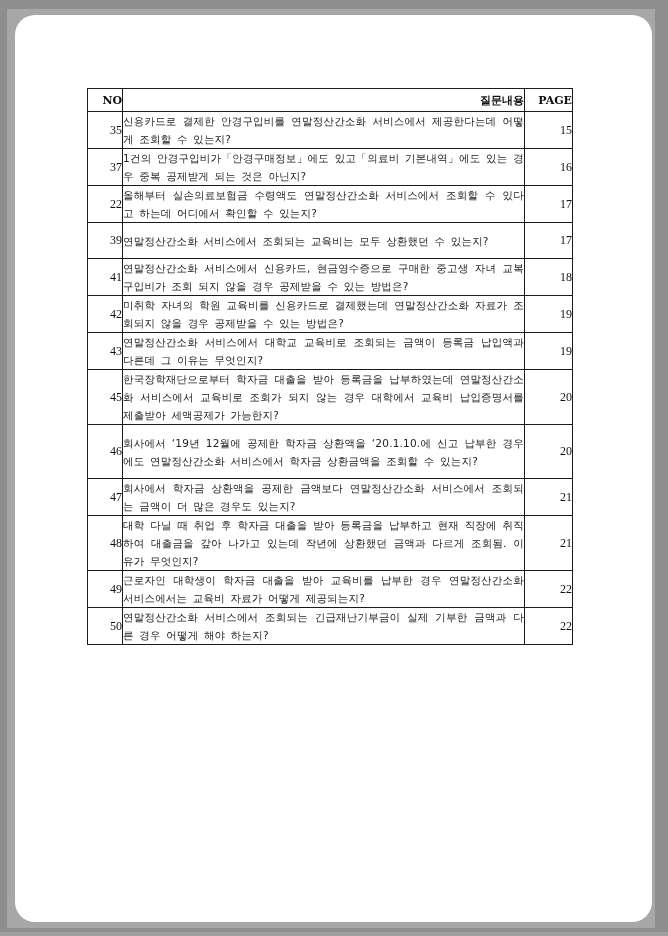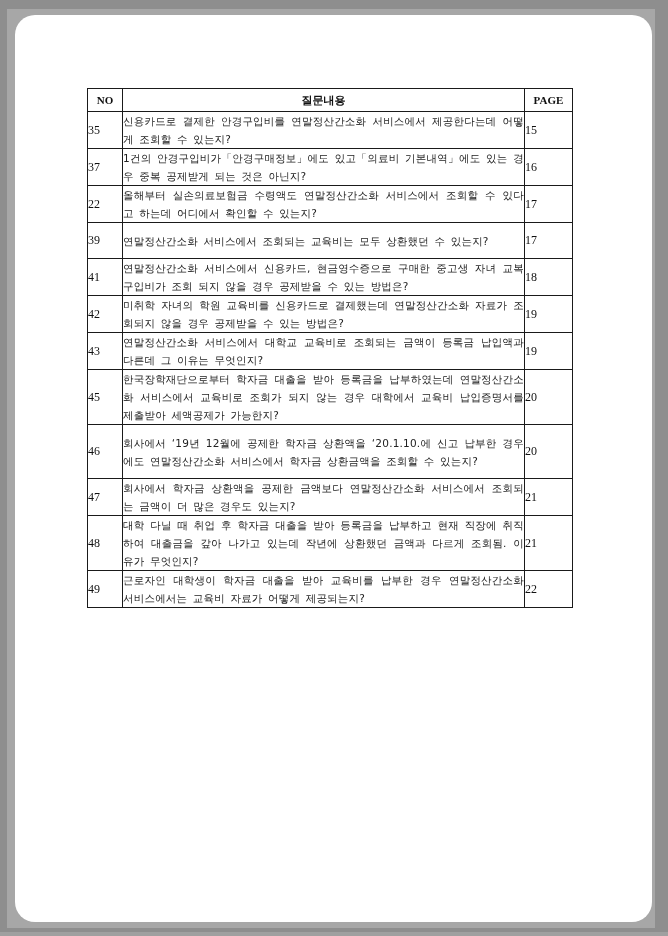--- a/index.html
+++ b/index.html
@@ -51,29 +51,28 @@
       color: #111;
     }
     table.qa th, table.qa td {
       border: 1px solid #1a1a1a;
       padding: 0;
     }
     table.qa th {
       height: 22px;
       font-weight: bold;
       font-size: 11px;
-      text-align: center;
+      text-align: right;
       vertical-align: middle;
-      font-family: Liberation Serif, serif;
     }
     .col-no { width: 35px; }
     .col-q { width: 401px; }
     .col-page { width: 48px; }
     td.no, td.pg {
-      text-align: left;
+      text-align: right;
       vertical-align: middle;
       font-family: "Liberation Serif", serif;
       font-size: 12px;
     }
     td.q {
       padding: 3px 6px 3px 7px;
       line-height: 18px;
       text-align: justify;
       text-align-last: left;
       vertical-align: middle;
@@ -161,15 +160,20 @@
       <tr class="r3">
         <td class="no">48</td>
         <td class="q">대학 다닐 때 취업 후 학자금 대출을 받아 등록금을 납부하고 현재 직장에 취직하여 대출금을 갚아 나가고 있는데 작년에 상환했던 금액과 다르게 조회됨. 이유가 무엇인지?</td>
         <td class="pg">21</td>
       </tr>
       <tr class="r2">
         <td class="no">49</td>
         <td class="q">근로자인 대학생이 학자금 대출을 받아 교육비를 납부한 경우 연말정산간소화 서비스에서는 교육비 자료가 어떻게 제공되는지?</td>
         <td class="pg">22</td>
       </tr>
+      <tr class="r2">
+        <td class="no">50</td>
+        <td class="q">연말정산간소화 서비스에서 조회되는 긴급재난기부금이 실제 기부한 금액과 다른 경우 어떻게 해야 하는지?</td>
+        <td class="pg">22</td>
+      </tr>
     </tbody>
   </table>
 </div>
 
 </body></html>

